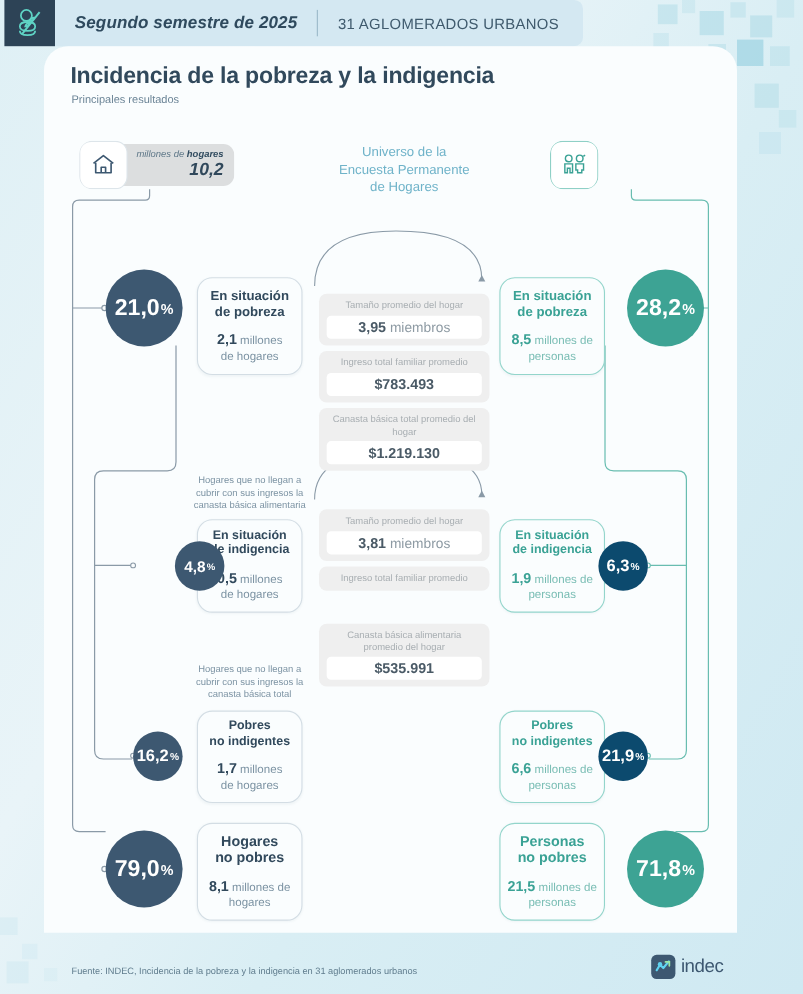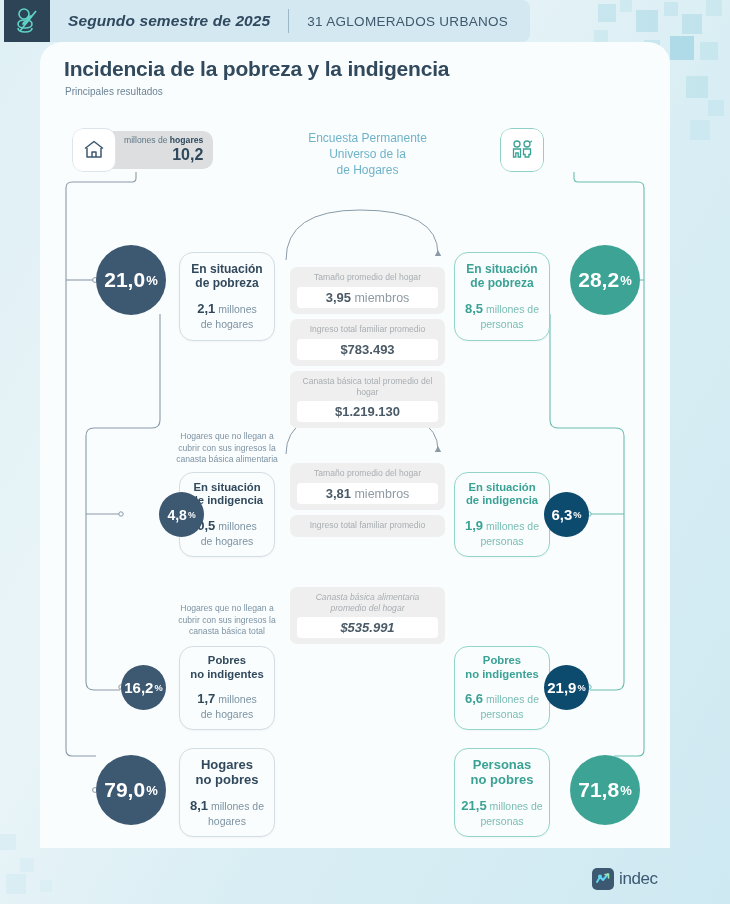--- a/index.html
+++ b/index.html
@@ -81,21 +81,21 @@
     z-index: 2;
   }
   .badge .val-cell {
     height: 38px; display: flex; flex-direction: column;
     align-items: flex-end; justify-content: center; padding: 2px 10px 2px 12px;
   }
   .badge .val-label { font-size: 8.6px; color: #5e7788; line-height: 1.1; }
   .badge .val-label b { color: #2f4a5e; }
   .badge .val-num { font-size: 16px; font-weight: bold; line-height: 1.1; }
 
-  #badge-hogares { left: 32px; top: 86px; }
+  #badge-hogares { left: 32px; top: 86px; font-style: italic; }
   #badge-hogares .val-cell { background: #dcdedf; border-radius: 0 10px 10px 0; margin-left: -8px; padding-left: 16px; }
   #badge-hogares .val-num { color: #30485b; }
 
   #badge-personas { left: 460px; top: 86px; flex-direction: row-reverse; }
   #badge-personas .icon-cell { border-color: #8fd0c6; }
   #badge-personas .val-cell { background: #e6f5f2; border-radius: 10px 0 0 10px; margin-right: -8px; padding-right: 16px; border:1px solid #9ad4c9; border-right:none;}
   #badge-personas .val-num { color: #2f9e8b; }
   #badge-personas .val-label b { color: #2f9e8b; }
 
   #universe-label {
@@ -227,22 +227,22 @@
           <path d="M10 19v-5h4v5"></path>
         </svg>
       </div>
       <div class="val-cell">
         <div class="val-label"><span>millones de </span><b>hogares</b></div>
         <div class="val-num">10,2</div>
       </div>
     </div>
 
     <div id="universe-label">
+      <div>Universo de la</div>
       <div>Encuesta Permanente</div>
-      <div>Universo de la</div>
       <div>de Hogares</div>
     </div>
 
     <div class="badge" id="badge-personas">
       <div class="icon-cell">
         <svg width="26" height="24" viewBox="0 0 26 24" fill="none" stroke="#3aa295" stroke-width="1.3">
           <circle cx="8" cy="6" r="3"></circle>
           <path d="M4.5 11h7v8h-2.3v-4h-2.4v4H4.5z"></path>
           <circle cx="18" cy="6" r="3"></circle>
           <path d="M21.3 4.2l1.6-1.2"></path>
@@ -381,21 +381,21 @@
         <div class="m-val"><span>$1.219.130</span><span class="unit"></span></div>
       </div>
 
       <div class="metric" style="left:250px;top:421px;">
         <div class="m-lab">Tamaño promedio del hogar</div>
         <div class="m-val"><span>3,81</span><span class="unit"> miembros</span></div>
       </div>
       <div class="metric" style="left:250px;top:473px;">
         <div class="m-lab">Ingreso total familiar promedio</div>
       </div>
-      <div class="metric" style="left:250px;top:545px;font-style:italic;">
+      <div class="metric" style="left:250px;top:525px;">
         <div class="m-lab">Canasta básica alimentaria promedio del hogar</div>
         <div class="m-val"><span>$535.991</span><span class="unit"></span></div>
       </div>
 
       <div class="bx teal" style="left:414px;top:210px;width:96px;height:89px;font-size:12px;">
         <div class="bx-title">
           <div>En situación</div>
           <div>de pobreza</div>
         </div>
         <div class="bx-sub">
@@ -449,20 +449,21 @@
         </div>
       </div>
       <div class="circ c-teal-d" style="left:530px;top:713px;width:70px;height:70px;font-size:21px;">
         <span>71,8</span>
           <span class="pct">%</span>
       </div>
 
     </div>
   </div>
 
+  <div id="footer-src">Fuente: INDEC, Incidencia de la pobreza y la indigencia en 31 aglomerados urbanos</div>
   <div id="logo">
     <div class="mark">
       <svg width="16" height="16" viewBox="0 0 16 16" fill="none">
         <path d="M2 11 L5 6 L8 9 L13 3" stroke="#5fd3f0" stroke-width="2" stroke-linecap="round" stroke-linejoin="round"></path>
         <circle cx="5" cy="5.5" r="2" fill="#5fd3f0"></circle>
         <path d="M10 3.5 L13.5 3.5 L13.5 7" stroke="#9be8a8" stroke-width="1.6" stroke-linecap="round"></path>
       </svg>
     </div>
     <div class="word">indec</div>
   </div>

